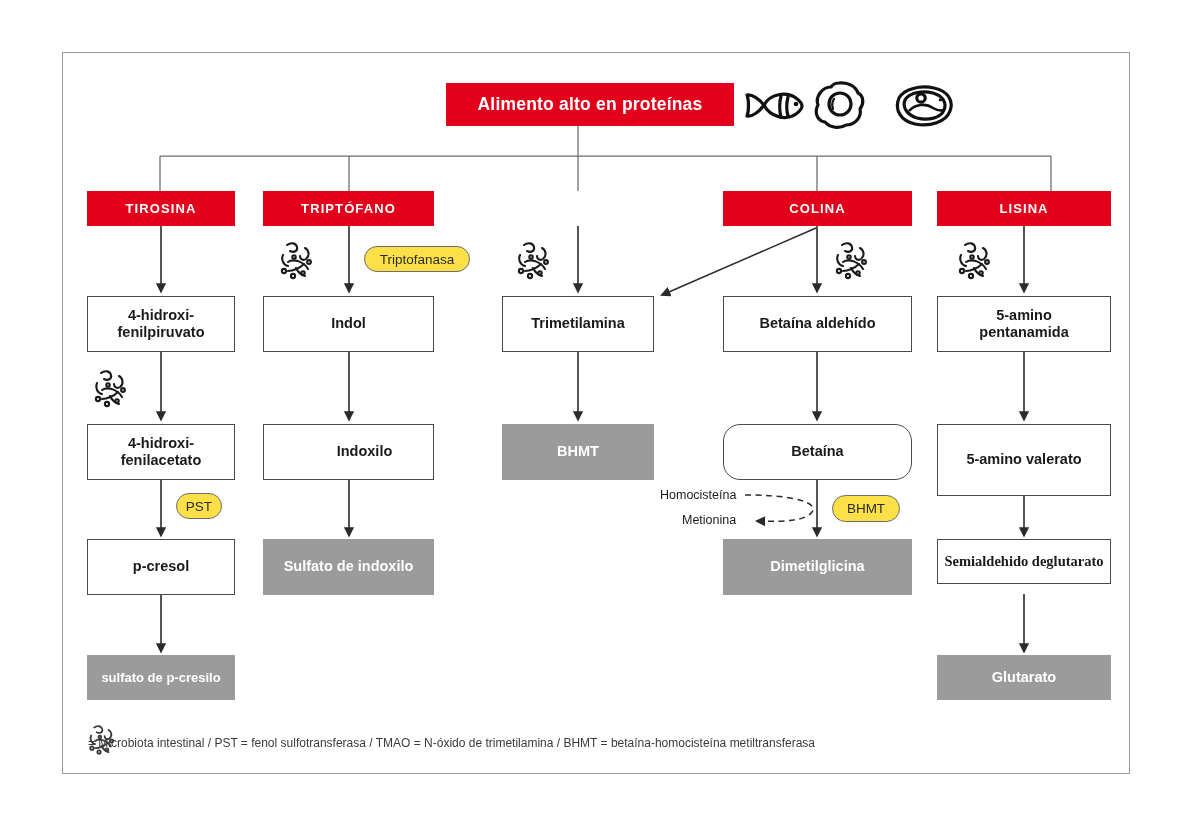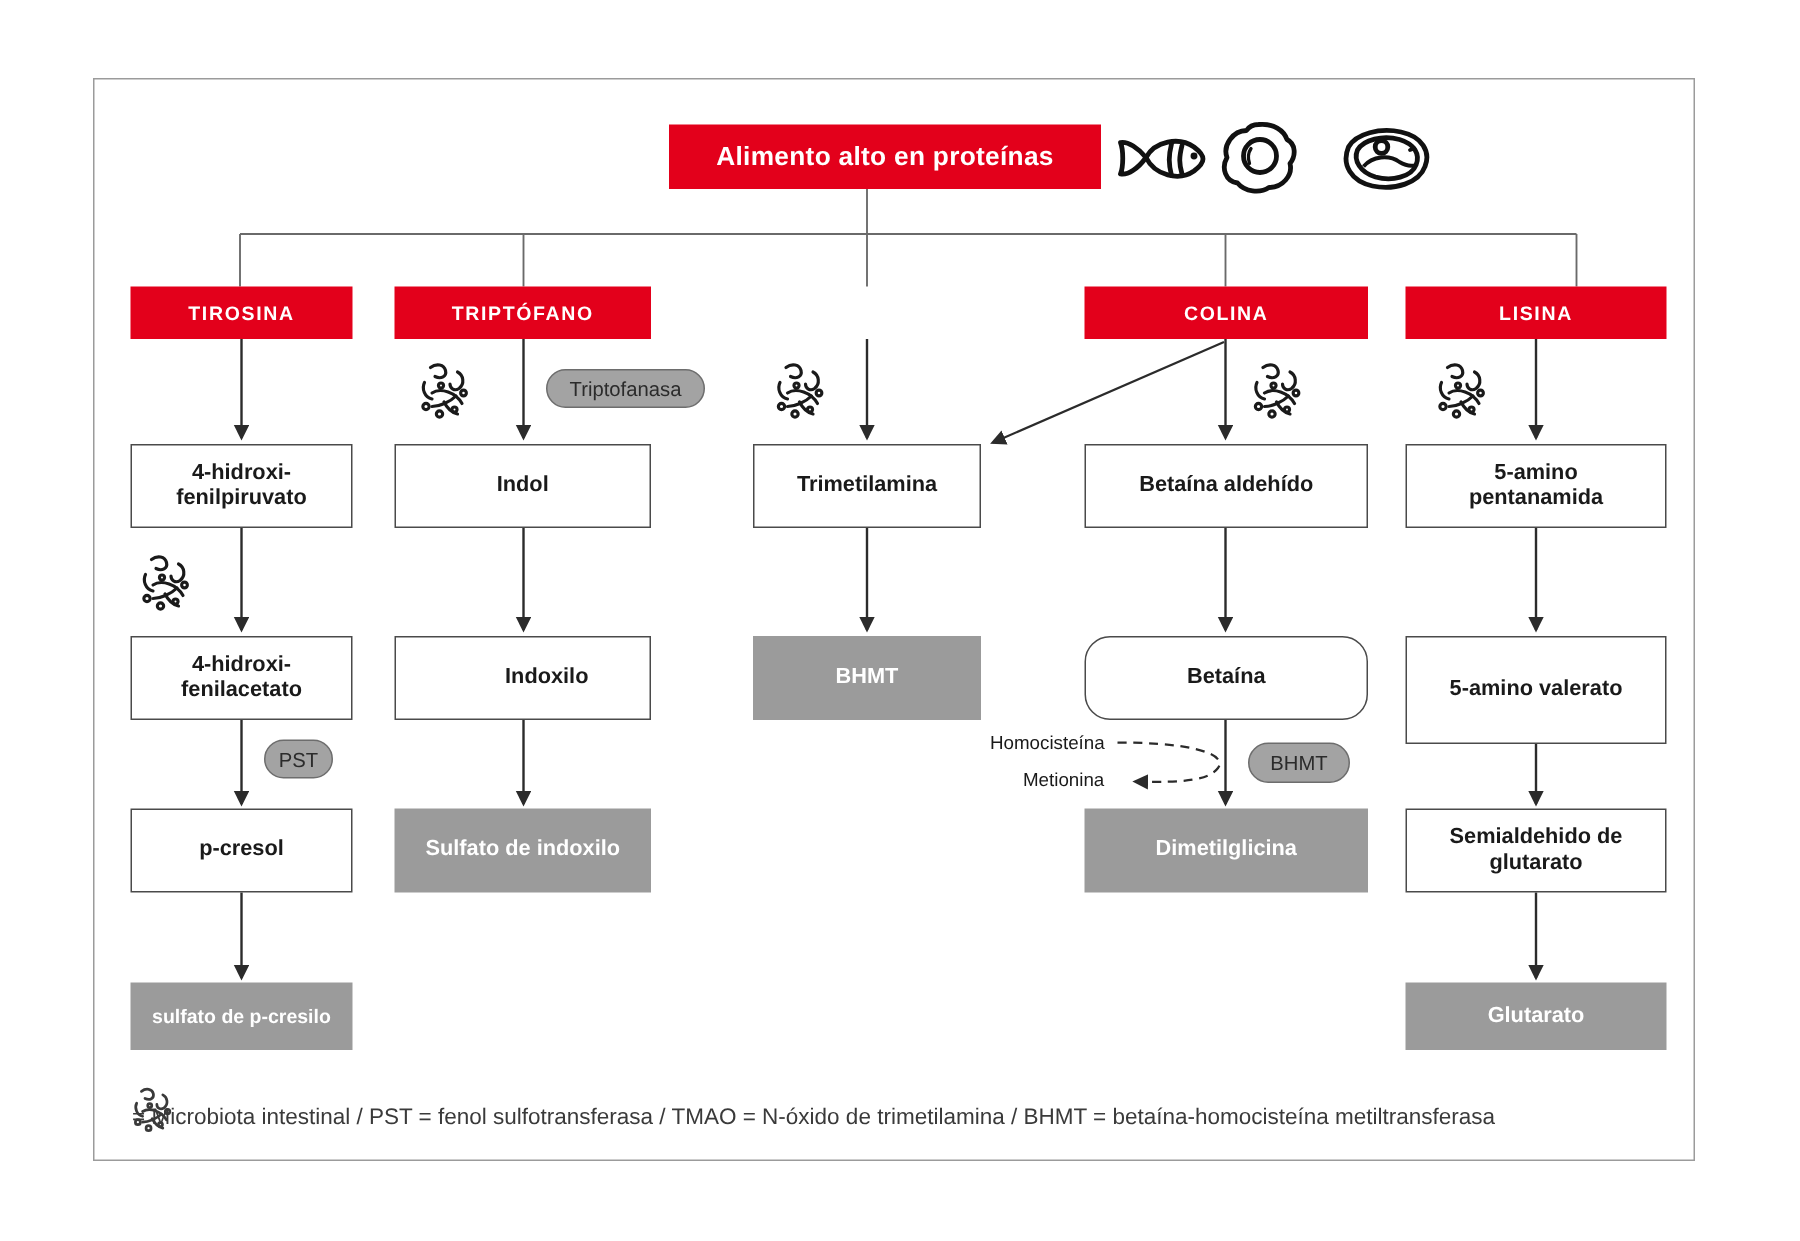--- a/index.html
+++ b/index.html
@@ -14,27 +14,27 @@
   .node{position:absolute;box-sizing:border-box;display:flex;align-items:center;
         justify-content:center;text-align:center;line-height:1.18;}
 
   .red{background:#e3001b;color:#ffffff;font-weight:bold;letter-spacing:.6px;}
   .hdr{font-size:17.5px;letter-spacing:.2px;margin-left:12px;}
   .amino{font-size:13px;letter-spacing:1.1px;}
   .white-box{background:#ffffff;border:1.3px solid #4a4a4a;color:#1a1a1a;
              font-weight:bold;font-size:14.5px;}
   .grey-box{background:#9b9b9b;color:#ffffff;font-weight:bold;font-size:14.5px;}
 
-  .pill{position:absolute;box-sizing:border-box;background:#a3a3a3;
+  .pill{position:absolute;box-sizing:border-box;background:#fde047;
         border:1.4px solid #6d6d6d;border-radius:14px;color:#2b2b2b;
         font-size:13.5px;display:flex;align-items:center;justify-content:center;}
 
   .sidelbl{position:absolute;font-size:12.5px;color:#1a1a1a;white-space:nowrap;}
 
-  .legend{position:absolute;left:88px;top:736px;font-size:15px;color:#3a3a3a;
+  .legend{position:absolute;left:88px;top:736px;font-size:12px;color:#3a3a3a;
           white-space:nowrap;}
 
   .bact{position:absolute;}
   .food{position:absolute;}
 </style>
 </head>
 <body>
 
 <div id="stage">
 
@@ -181,21 +181,21 @@
     <span>Dimetilglicina</span>
   </div>
 
   <div class="node white-box" style="left:937px;top:296px;width:174px;height:56px;flex-direction:column;">
     <span>5-amino</span>
     <span>pentanamida</span>
   </div>
   <div class="node white-box" style="left:937px;top:424px;width:174px;height:72px;">
     <span>5-amino valerato</span>
   </div>
-  <div class="node white-box" style="left:937px;top:539px;width:174px;height:56px;flex-direction:column;">
+  <div class="node white-box" style="left:937px;top:539px;width:174px;height:45px;flex-direction:row;font-family:Liberation Serif, serif;">
     <span>Semialdehido de</span>
     <span>glutarato</span>
   </div>
   <div class="node grey-box" style="left:937px;top:655px;width:174px;height:45px;">
     <span>Glutarato</span>
   </div>
 
   <div class="pill" style="left:364px;top:246px;width:106px;height:26px;">
     <span>Triptofanasa</span>
   </div>

